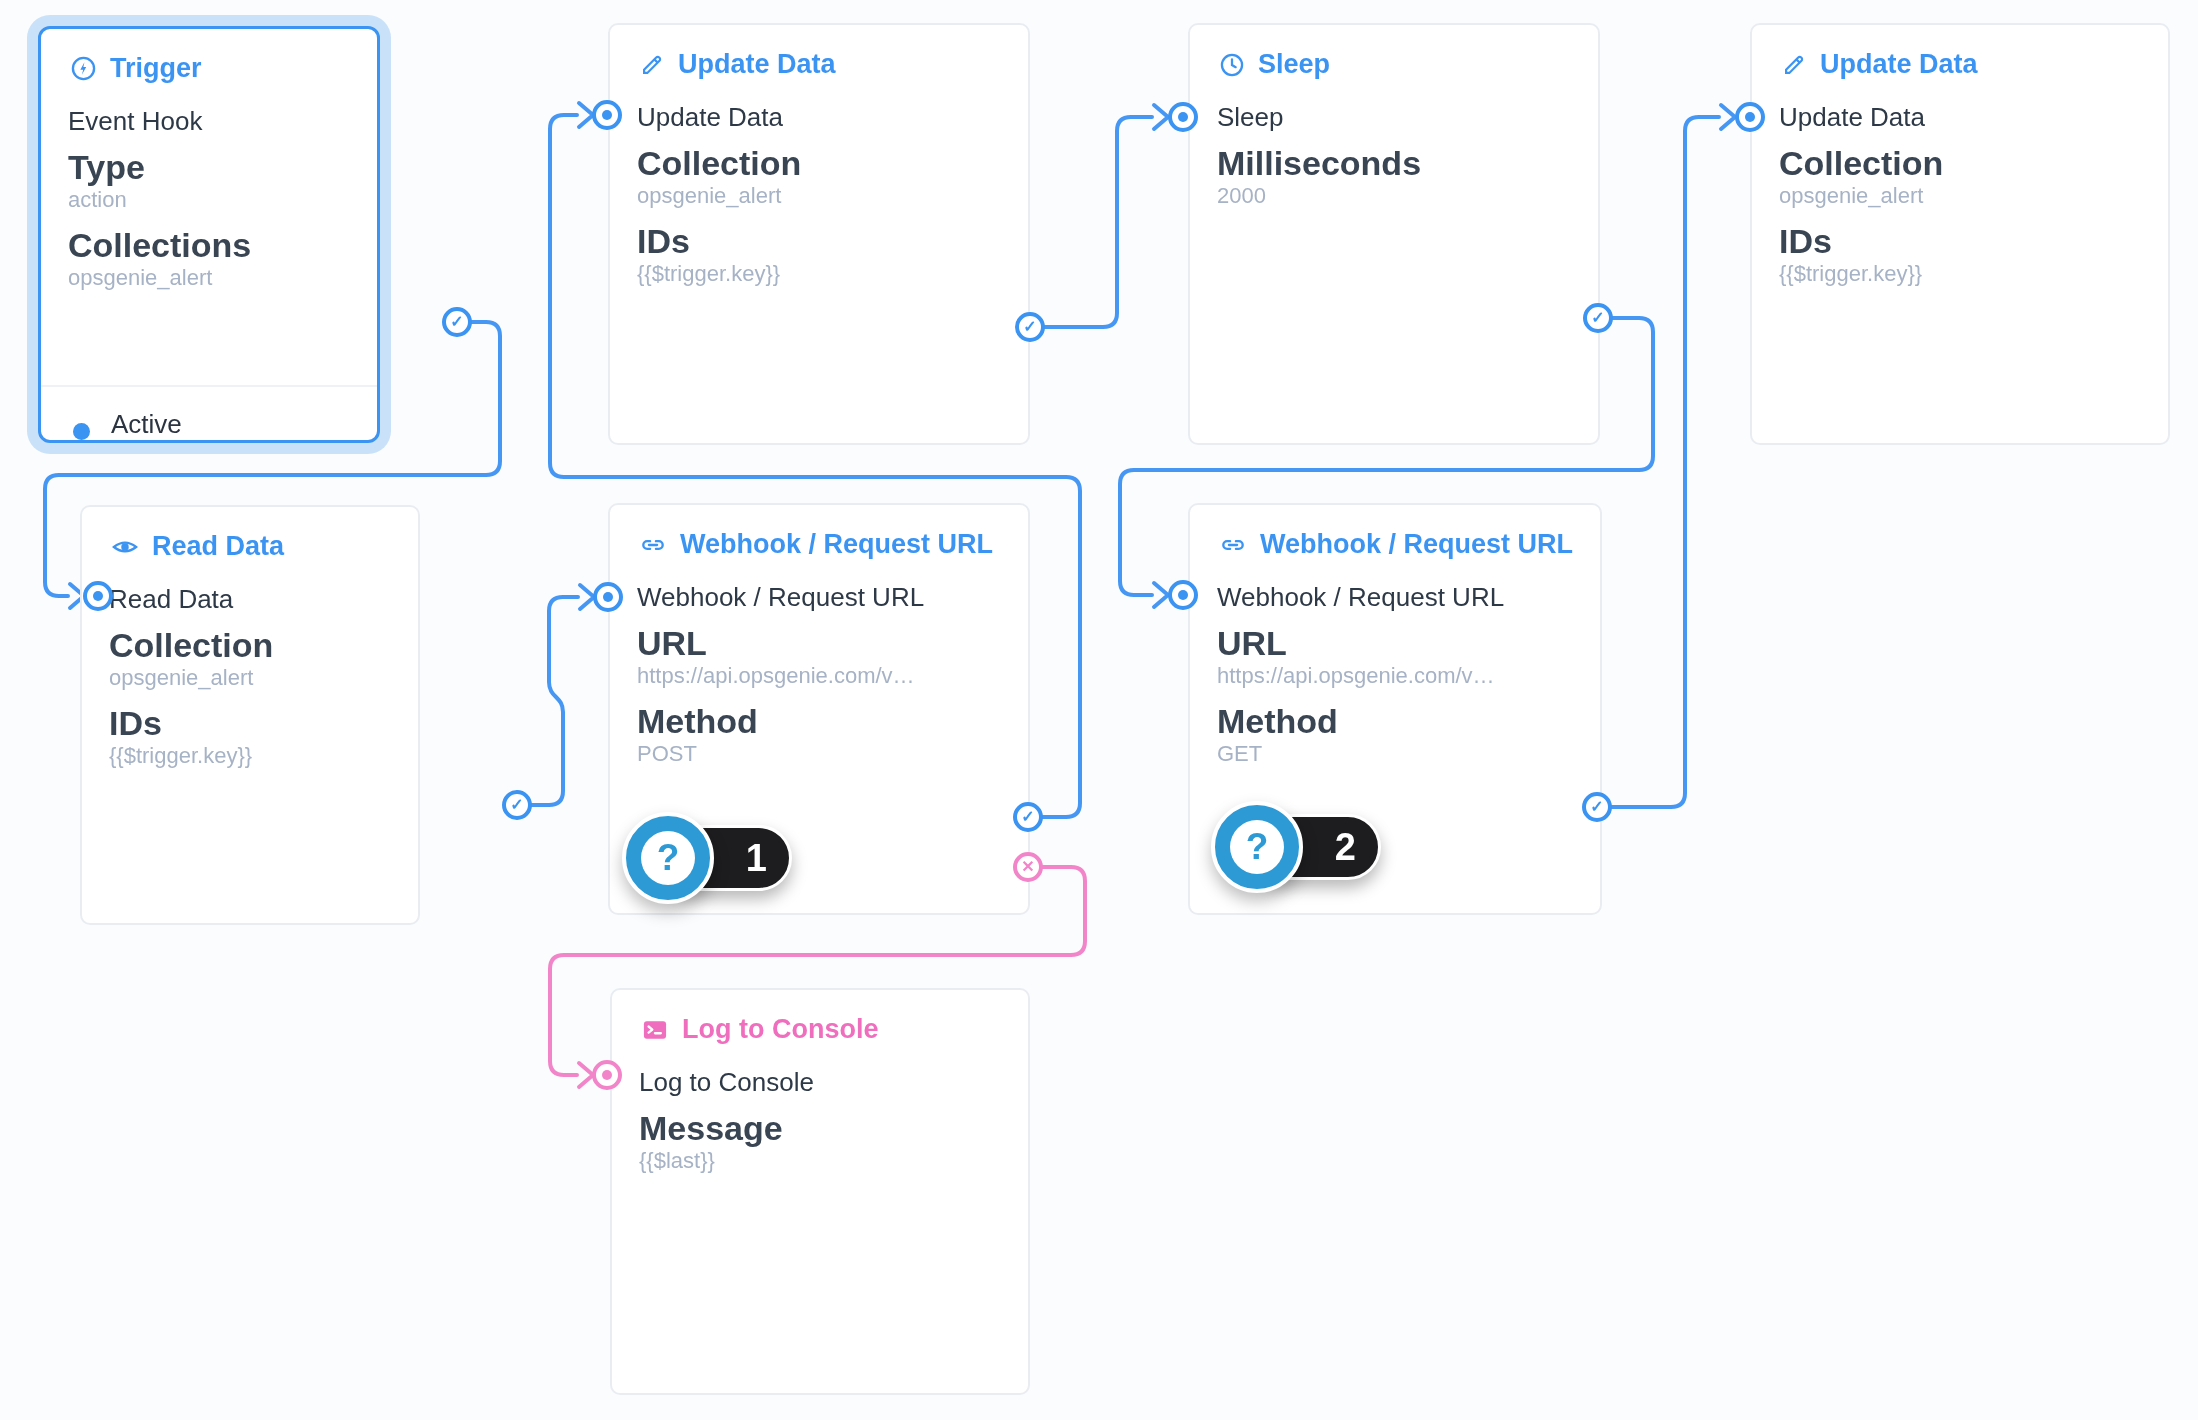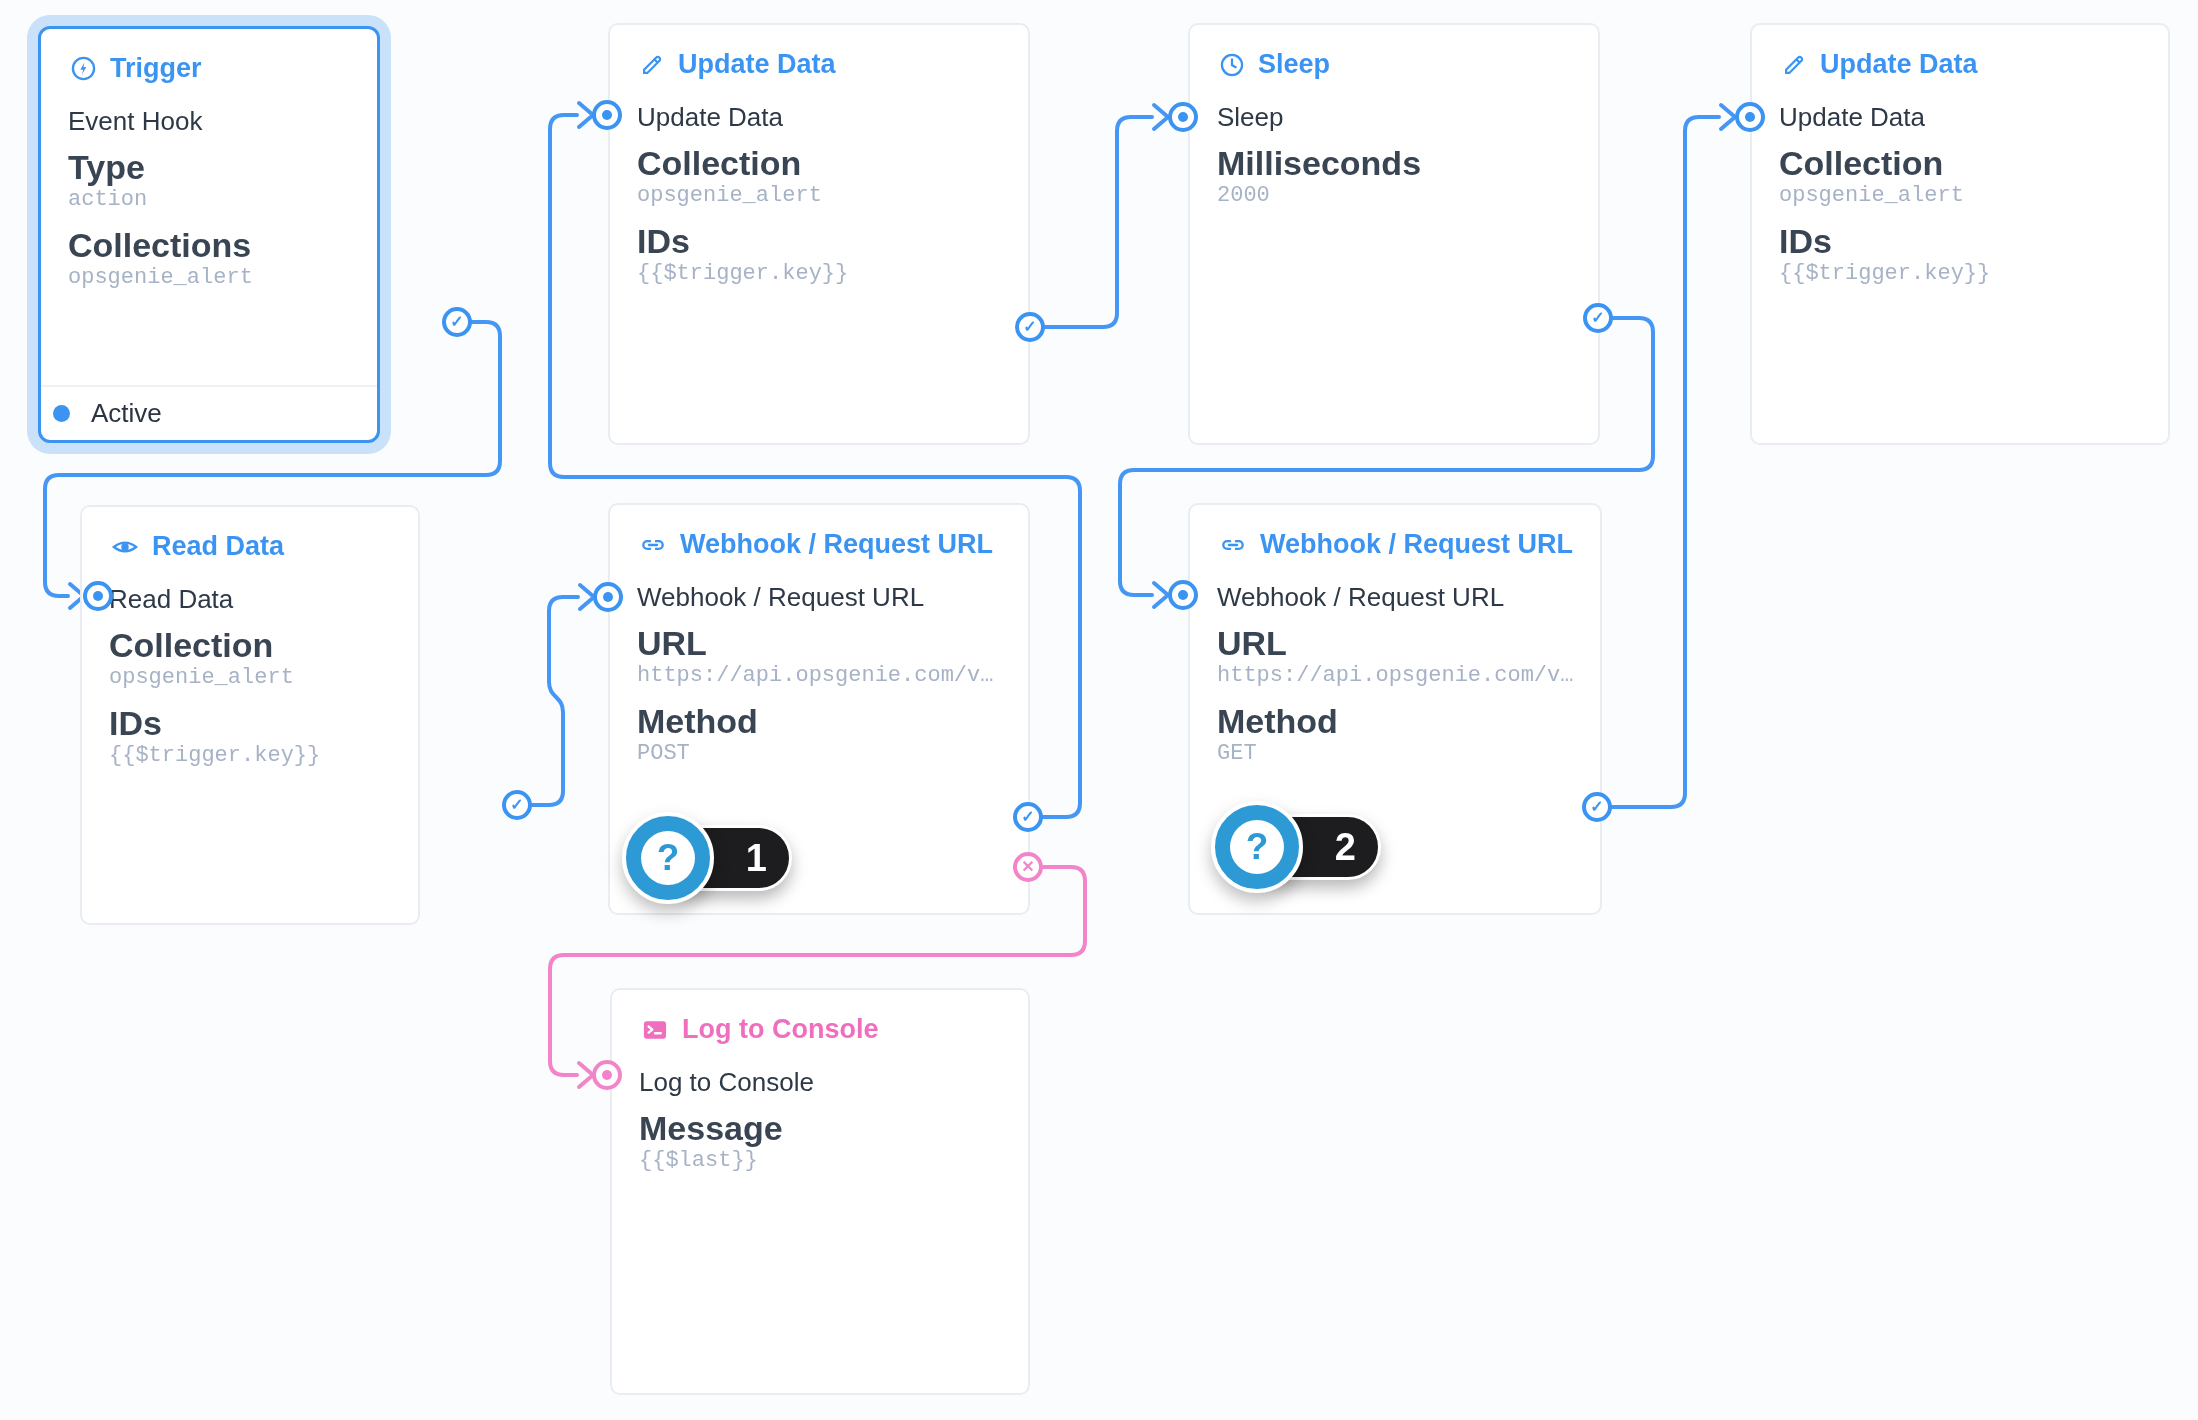--- a/index.html
+++ b/index.html
@@ -16,24 +16,24 @@
   .node.selected{border:3px solid var(--blue);box-shadow:0 0 0 11px var(--halo);border-radius:12px}
   .node-title{position:absolute;top:24px;left:29px;display:flex;align-items:center;gap:13px;
     font-size:27px;font-weight:700;color:var(--blue);white-space:nowrap}
   .node-title.pink{color:var(--pink)}
   .node-title .ticon{display:flex;align-items:center}
   .node-body{position:absolute;top:75px;left:27px;right:18px}
   .node-name{font-size:26px;line-height:34px;color:var(--text-dark);white-space:nowrap}
   .field{margin-top:12px}
   .field:first-of-type{margin-top:4px}
   .flabel{font-size:34px;line-height:34px;font-weight:700;color:var(--label)}
-  .fvalue{font-size:22px;line-height:32px;font-family:Liberation Mono, monospace;
+  .fvalue{font-size:22px;line-height:32px;font-family:Liberation Sans, sans-serif;
     color:var(--mono-gray);white-space:nowrap;overflow:hidden}
   .node-footer{position:absolute;left:0;right:0;bottom:0;height:55px;border-top:2px solid #EEF1F5;
-    display:flex;align-items:center;padding-left:12px;gap:21px}
+    display:flex;align-items:flex-end;padding-left:32px;gap:21px}
   .status-dot{width:17px;height:17px;border-radius:50%;background:var(--blue)}
   .status-text{font-size:26px;color:#2B3440}
 
   svg.edges{position:absolute;left:0;top:0;pointer-events:none}
   .edge{fill:none;stroke:var(--edge-blue);stroke-width:4;stroke-linecap:round}
   .edge.pink{stroke:var(--edge-pink)}
   .arrow{fill:none;stroke:var(--edge-blue);stroke-width:4;stroke-linecap:round;stroke-linejoin:round}
   .arrow.pink{stroke:var(--edge-pink)}
 
   .port{position:absolute;width:30px;height:30px;border-radius:50%;background:#fff;

